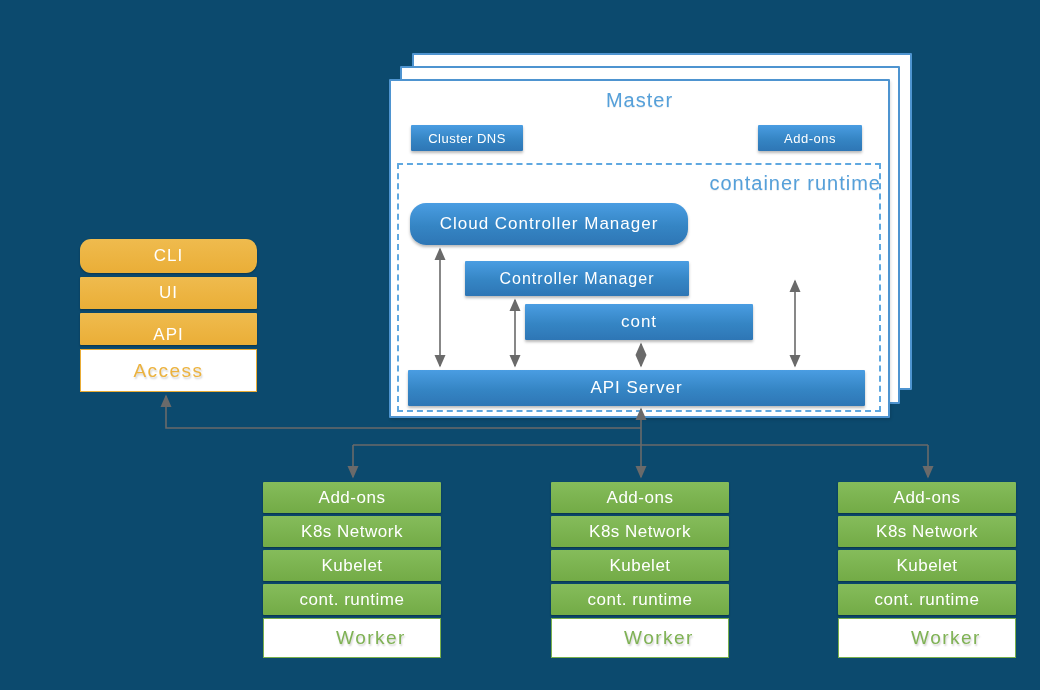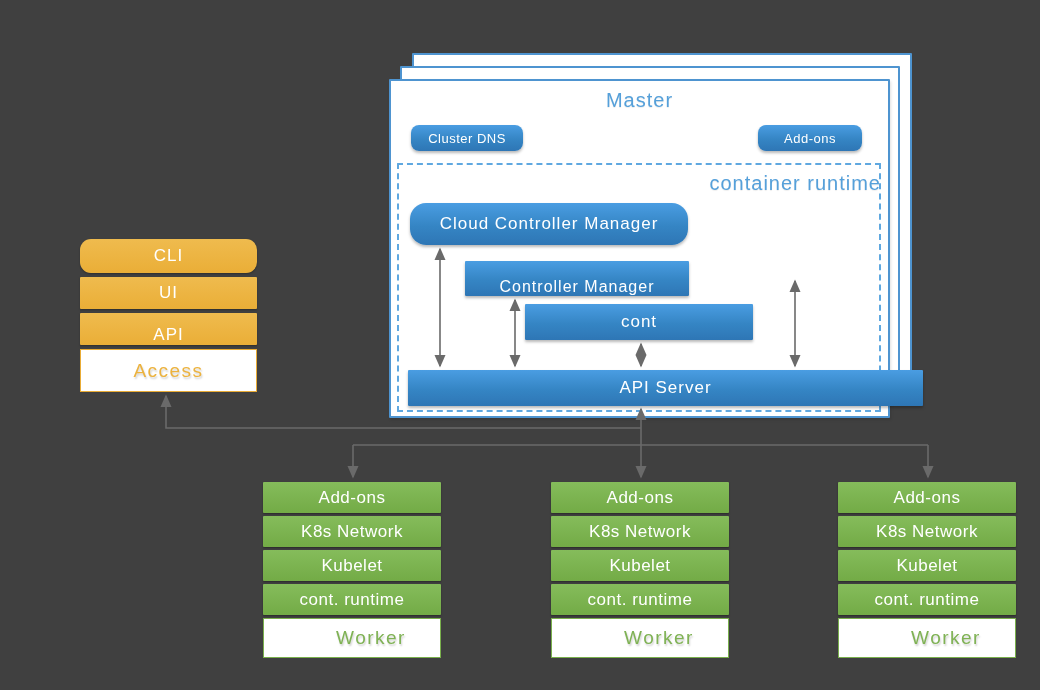--- a/index.html
+++ b/index.html
@@ -1,35 +1,35 @@
 <!DOCTYPE html>
 <html><head>
 <meta charset="utf-8">
 <style>
   html,body{margin:0;padding:0;background:#fff;}
   .canvas{
-    position:relative;width:1040px;height:690px;background:#404040;overflow:hidden;
+    position:relative;width:1040px;height:690px;background:#0c4a6e;overflow:hidden;
     font-family:"Liberation Sans", sans-serif;
   }
   .abs{position:absolute;box-sizing:border-box;}
   
   .page{background:#fff;border:2px solid #4E94D0;border-radius:1px;}
   .page-main{box-shadow:1px 2px 3px rgba(0,0,0,0.12);}
   .blue-title{
     color:#55A0DA;font-size:20px;letter-spacing:1px;text-align:center;
     text-shadow:0 1px 1px rgba(0,0,0,0.08);
   }
   .dashed{border:2px dashed #5FA8E0;border-radius:1px;background:transparent;}
   .blue-box{
     background:linear-gradient(180deg,#4A9DE2 0%,#3585C4 55%,#2E76B5 100%);
     color:#fff;display:flex;align-items:center;justify-content:center;
     border-radius:1px;box-shadow:0 2px 3px rgba(0,0,0,0.28);
     letter-spacing:1px;
   }
-  .chip{font-size:13px;letter-spacing:0.5px;border-radius:8px;}
+  .chip{font-size:13px;letter-spacing:0.5px;}
   .orange-row{
     background:linear-gradient(180deg,#EFBB4E 0%,#EAAE37 100%);
     color:#fff;display:flex;align-items:center;justify-content:center;
     font-size:17px;letter-spacing:1px;border-radius:1px;
     box-shadow:0 1px 2px rgba(0,0,0,0.3);
   }
   .green-row{
     background:linear-gradient(180deg,#85BC5B 0%,#73AB46 100%);
     color:#fff;display:flex;align-items:center;justify-content:center;
     font-size:17px;letter-spacing:0.5px;border-radius:1px;
@@ -67,27 +67,27 @@
   <div class="abs blue-box chip" style="left:758px;top:125px;width:104px;height:26px;">
     <span>Add-ons</span>
   </div>
 
   <div class="abs dashed" style="left:397px;top:163px;width:484px;height:249px;"></div>
   <div class="abs blue-title" style="left:397px;top:172px;width:484px;text-align:right;">container runtime</div>
 
   <div class="abs blue-box" style="left:410px;top:203px;width:278px;height:42px;font-size:17px;border-radius:16px;">
     <span>Cloud Controller Manager</span>
   </div>
-  <div class="abs blue-box" style="left:465px;top:261px;width:224px;height:35px;font-size:16px;align-items:flex-end;">
+  <div class="abs blue-box" style="left:465px;top:261px;width:224px;height:35px;font-size:16px;">
     <span>Controller Manager</span>
   </div>
   <div class="abs blue-box" style="left:525px;top:304px;width:228px;height:36px;font-size:17px;">
     <span>cont</span>
   </div>
-  <div class="abs blue-box" style="left:408px;top:370px;width:515px;height:36px;font-size:17px;">
+  <div class="abs blue-box" style="left:408px;top:370px;width:457px;height:36px;font-size:17px;">
     <span>API Server</span>
   </div>
 
   <div class="abs orange-row" style="left:80px;top:239px;width:177px;height:34px;border-radius:11px;">
     <span>CLI</span>
   </div>
   <div class="abs orange-row" style="left:80px;top:277px;width:177px;height:32px;">
     <span>UI</span>
   </div>
   <div class="abs orange-row" style="left:80px;top:313px;width:177px;height:32px;align-items:flex-end;">

